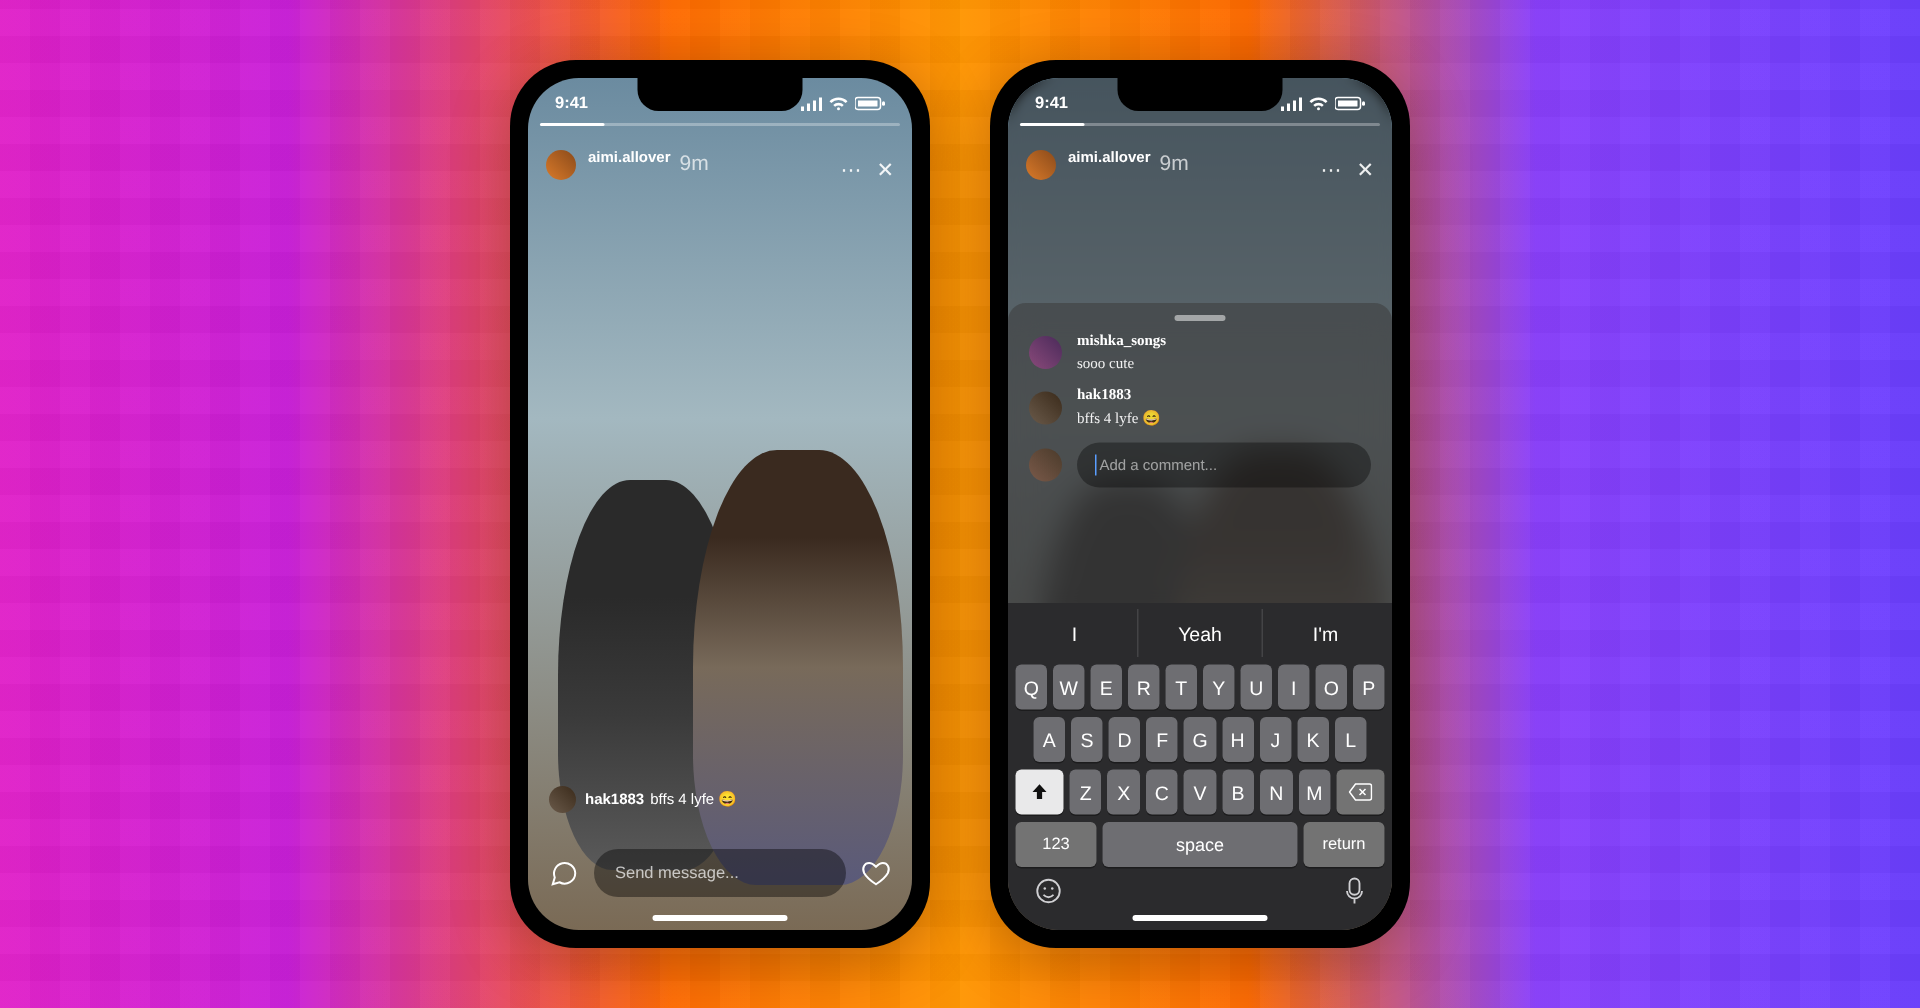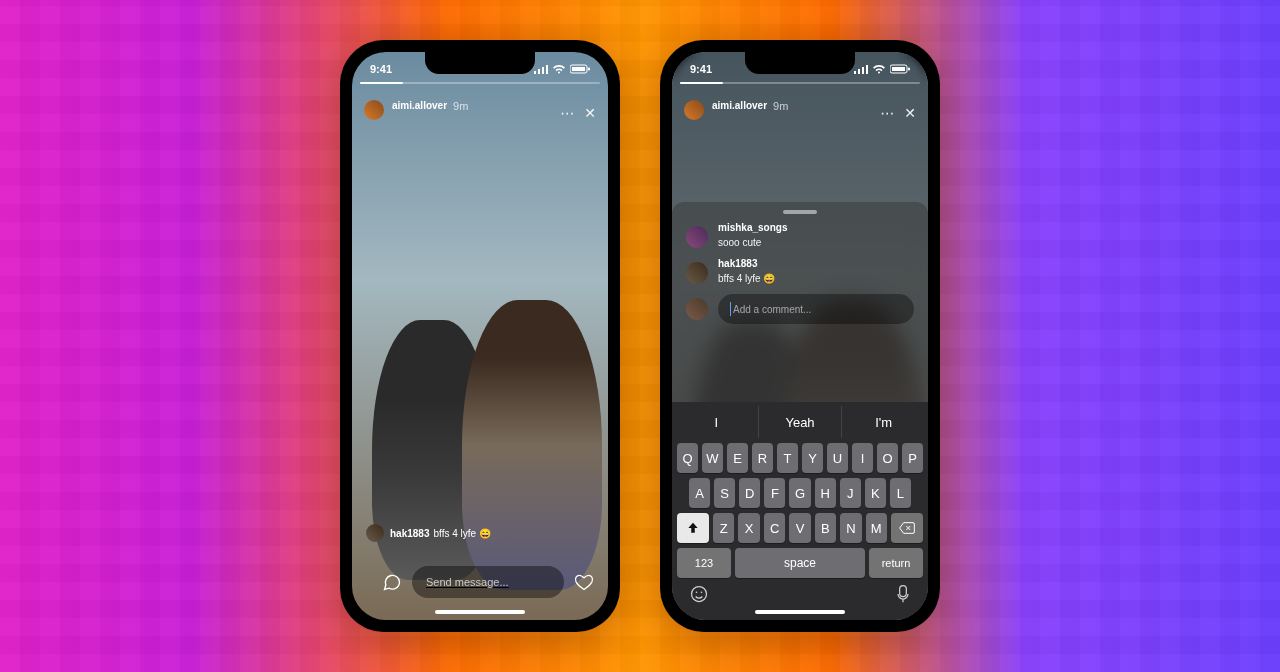--- a/index.html
+++ b/index.html
@@ -114,21 +114,21 @@
   }
   .avatar {
     width: 20px; height: 20px;
     border-radius: 50%;
     background: linear-gradient(45deg,#d97a2a,#8a4a1a);
     margin-right: 8px;
     flex-shrink:0;
   }
   .avatar.cm { width:22px;height:22px;margin-right:10px; }
   .story-user { font-size: 10px; font-weight: 600; }
-  .story-time { font-size: 11px; color: rgba(255,255,255,0.7); margin-left: 6px; }
+  .story-time { font-size: 14px; color: rgba(255,255,255,0.7); margin-left: 6px; }
   .story-actions { margin-left:auto; display:flex; gap:10px; align-items:center; }
   .story-actions span { color: rgba(255,255,255,0.9); font-size:14px; line-height:1; }
   .progress {
     position:absolute;
     top:30px; left:8px; right:8px; height:2px;
     background: rgba(255,255,255,0.3);
     border-radius:2px;
     z-index:35;
   }
   .progress::after{
@@ -140,27 +140,26 @@
     left: 14px;
     display: flex;
     align-items: center;
     z-index:30;
   }
   .comment-pill .avatar { width:18px;height:18px;margin-right:6px; background:linear-gradient(45deg,#6a5a4a,#3a2a1a);}
   .cp-user { font-size:10px; font-weight:600; color:#fff; margin-right:4px;}
   .cp-text { font-size:10px; color:#fff; }
   .bottom-row {
     position:absolute;
-    bottom:22px; left:16px; right:0;
+    bottom:22px; left:0; right:0;
     display:flex;
     align-items:center;
     gap:10px;
     padding: 0 14px;
     z-index:30;
-    text-decoration:underline;
   }
   .msg-pill {
     flex:1;
     height:32px;
     border-radius:18px;
     background: rgba(0,0,0,0.4);
     display:flex;
     align-items:center;
     padding: 0 14px;
     color: rgba(255,255,255,0.7);
@@ -179,21 +178,21 @@
   }
   .sheet-inner {
     background: rgba(60,60,60,0.55);
     backdrop-filter: blur(10px);
     border-top-left-radius:12px;
     border-top-right-radius:12px;
     padding: 8px 14px 0;
     height: 210px;
   }
   .grabber { width:34px;height:4px;background:rgba(255,255,255,0.5);border-radius:3px;margin:0 auto 8px;}
-  .c-row { display:flex; align-items:flex-end; margin: 6px 0 10px; }
+  .c-row { display:flex; align-items:center; margin: 6px 0 10px; font-family: Liberation Serif, serif; }
   .c-col { display:flex; flex-direction:column; }
   .c-user { font-size:10px; font-weight:600; color:#fff; }
   .c-text { font-size:10px; color:rgba(255,255,255,0.92); margin-top:4px;}
   .input-row {
     display:flex;
     align-items:center;
     margin-top:4px;
   }
   .input-pill {
     flex:1; height:30px; border-radius:16px;

